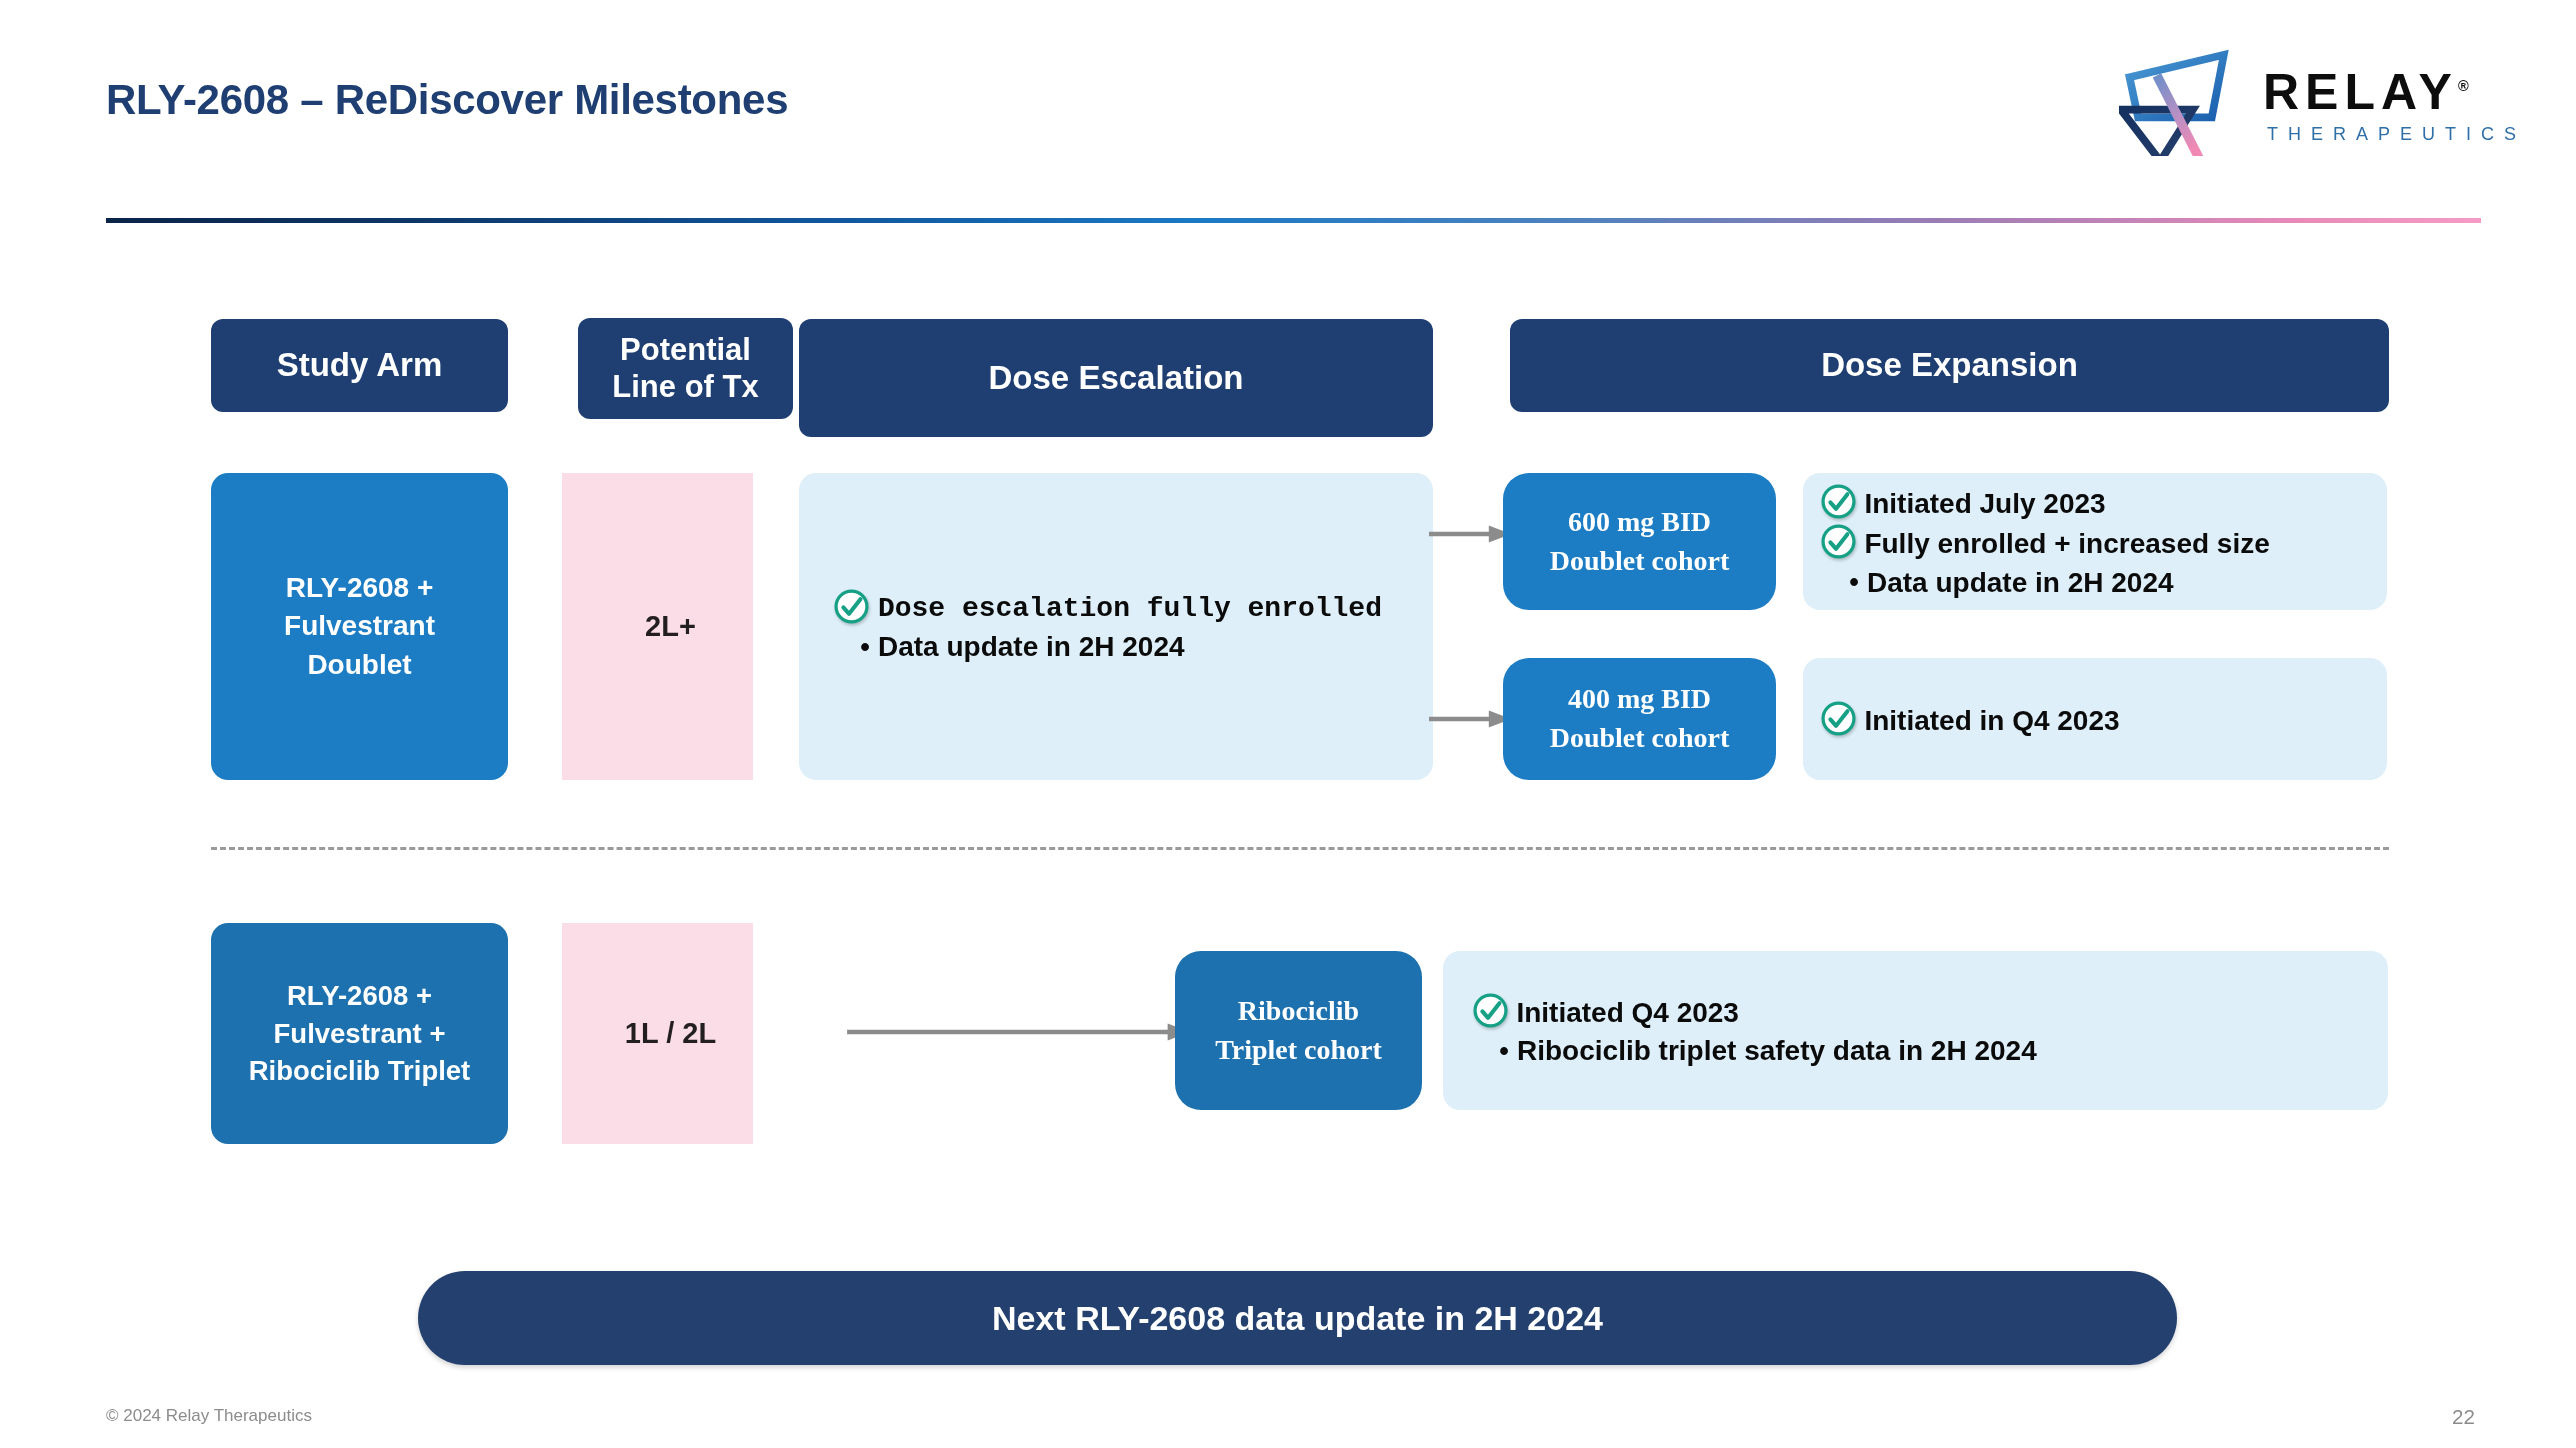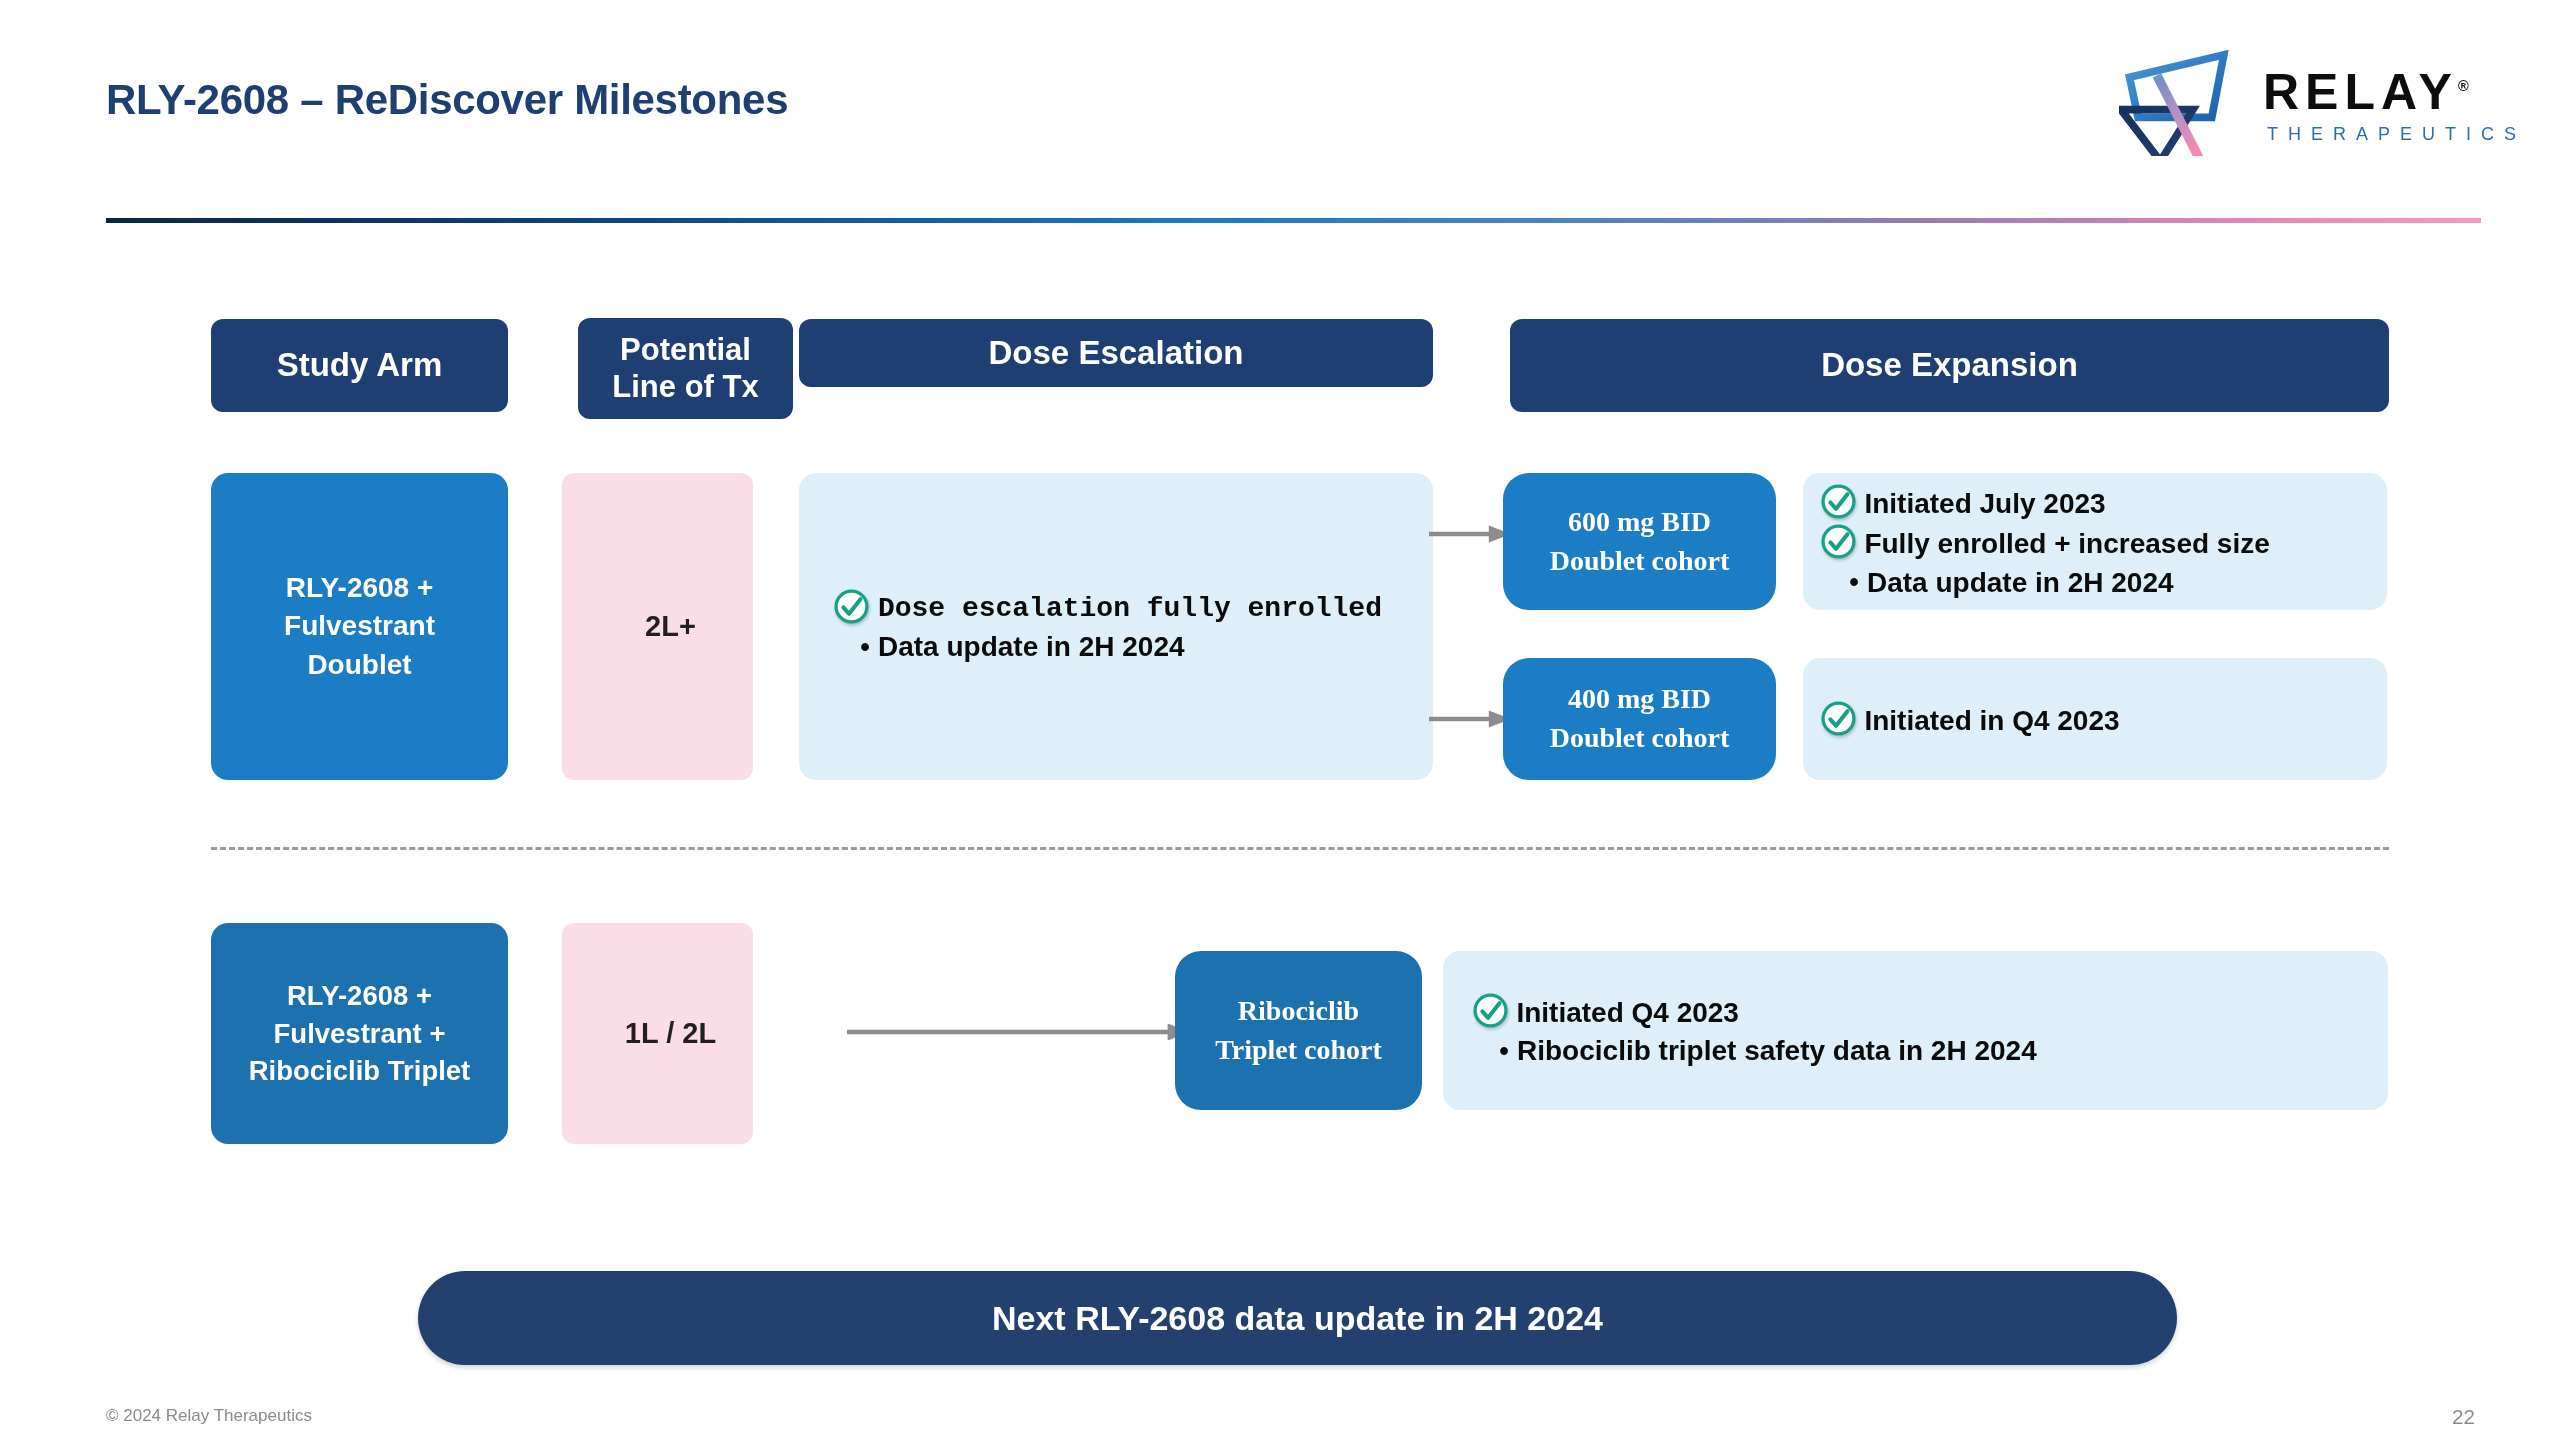--- a/index.html
+++ b/index.html
@@ -42,36 +42,36 @@
   
   .col-head {
     position: absolute;
     background: #1F3F72; border-radius: 12px;
     color: #ffffff; font-weight: bold; font-size: 33px;
     display: flex; align-items: center; justify-content: center;
     text-align: center; line-height: 1.18;
   }
   #head-study    { left: 211px;  top: 319px; width: 297px; height: 93px; }
   #head-line     { left: 550px;  top: 318px; width: 215px; height: 101px; font-size: 31px; margin-left: 28px; }
-  #head-esc      { left: 799px;  top: 319px; width: 634px; height: 68px; }
+  #head-esc      { left: 799px;  top: 319px; width: 634px; height: 118px; }
   #head-exp      { left: 1510px; top: 319px; width: 879px; height: 93px; }
 
   
   .arm-card {
     position: absolute; border-radius: 17px;
     background: #1C7DC4; color: #ffffff;
     font-weight: bold; font-size: 28px; line-height: 1.38;
     display: flex; align-items: center; justify-content: center; text-align: center;
   }
   #arm-doublet { left: 211px; top: 473px;  width: 297px; height: 307px; }
   #arm-triplet { left: 211px; top: 923px; width: 297px; height: 221px;
                  background: #1D71AE; font-size: 27.5px; }
 
   .line-card {
-    position: absolute; border-radius: 12px;
+    position: absolute; border-radius: 0;
     background: #FBDDE8; color: #231F20;
     font-weight: bold; font-size: 29px;
     display: flex; align-items: center; justify-content: center; text-align: center; padding-left: 26px;
   }
   #line-2l   { left: 562px; top: 473px;  width: 191px; height: 307px; }
   #line-1l2l { left: 562px; top: 923px; width: 191px; height: 221px; }
 
   .panel {
     position: absolute; border-radius: 17px; background: #DEEFF9;
     padding: 0; color: #0b0b0b;

